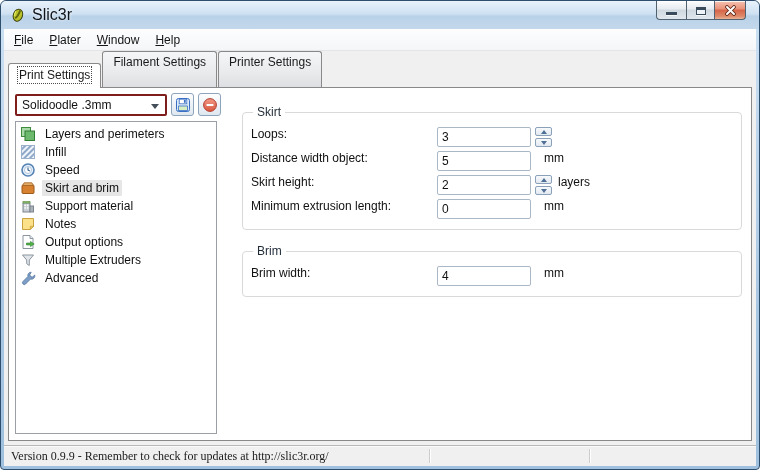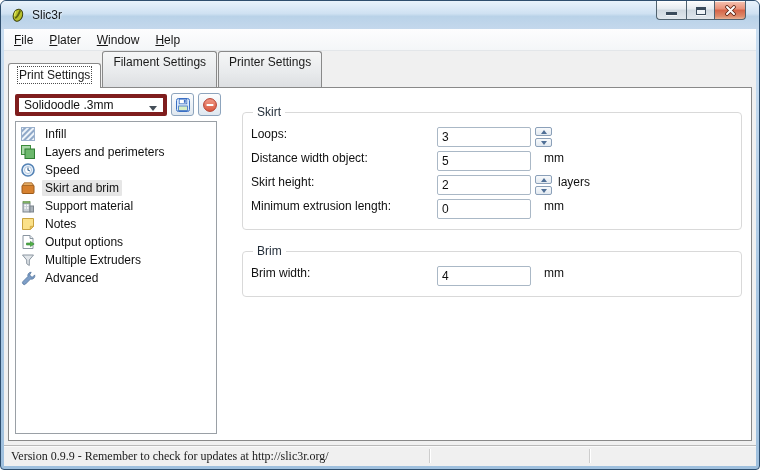--- a/index.html
+++ b/index.html
@@ -18,21 +18,21 @@
   
   .titlebar {
     height:28px; flex:0 0 28px;
     display:flex; align-items:center;
     padding-left:9px;
     background:linear-gradient(#e8f2fb,#cfe1f2 45%,#b9d2e8 55%,#c4d8ec);
     border-radius:5px 5px 0 0;
     position:relative;
   }
   .app-icon { width:16px; height:16px; margin-right:6px; }
-  .title-text { font-size:12px; color:#101418; text-shadow:0 0 3px #fff; }
+  .title-text { font-size:16px; color:#101418; text-shadow:0 0 3px #fff; }
 
   .win-controls {
     position:absolute; top:0; right:13px;
     display:flex;
   }
   .win-btn {
     height:19px; border:1px solid #50626f;
     border-top:none;
     background:linear-gradient(#fdfdfd,#e5ebf0 45%,#cfd8e0 50%,#e0e7ed);
     display:flex; align-items:center; justify-content:center;
@@ -103,21 +103,21 @@
     min-height:0;
   }
 
   
   .preset-row {
     position:absolute; left:6px; top:5px;
     display:flex; gap:4px; align-items:center;
   }
   .combo {
     width:152px; height:22px;
-    border:4px solid #7f1d1d; border-radius:2px;
+    border:2px solid #7f1d1d; border-radius:2px;
     background:#fff;
     display:flex; align-items:center;
     font-size:12px; color:#111;
     padding-left:5px;
     position:relative;
   }
   .combo-arrow {
     position:absolute; right:6px; top:8px;
     width:0; height:0;
     border-left:4px solid transparent; border-right:4px solid transparent;
@@ -278,37 +278,37 @@
             <circle cx="8" cy="8" r="6.4" fill="url(#delg)" stroke="#b23c2e"></circle>
             <rect x="4.4" y="6.9" width="7.2" height="2.2" rx="1" fill="#ffffff"></rect>
           </svg>
         </div>
       </div>
 
       <div class="tree">
 
         <div class="tree-item">
           <svg viewBox="0 0 16 16">
+            <rect x="1.5" y="1.5" width="9" height="9" fill="#a9d8a9" stroke="#3c8c3c"></rect>
+            <rect x="5" y="5" width="9.5" height="9.5" fill="#6cb86c" stroke="#2e7d32"></rect>
+          </svg>
+          <span class="tree-label">Layers and perimeters</span>
+        </div>
+
+        <div class="tree-item">
+          <svg viewBox="0 0 16 16">
             <defs>
               <pattern id="hatch" width="4" height="4" patternTransform="rotate(45)" patternUnits="userSpaceOnUse">
                 <rect width="4" height="4" fill="#eef4fa"></rect>
                   <rect width="2" height="4" fill="#8fa8c8"></rect>
               </pattern>
             </defs>
             <rect x="1.5" y="1.5" width="13" height="13" fill="url(#hatch)" stroke="#9ab0cc"></rect>
           </svg>
           <span class="tree-label">Infill</span>
-        </div>
-
-        <div class="tree-item">
-          <svg viewBox="0 0 16 16">
-            <rect x="1.5" y="1.5" width="9" height="9" fill="#a9d8a9" stroke="#3c8c3c"></rect>
-            <rect x="5" y="5" width="9.5" height="9.5" fill="#6cb86c" stroke="#2e7d32"></rect>
-          </svg>
-          <span class="tree-label">Layers and perimeters</span>
         </div>
 
         <div class="tree-item">
           <svg viewBox="0 0 16 16">
             <circle cx="8" cy="8" r="6" fill="#e8f1fa" stroke="#5583b5" stroke-width="1.6"></circle>
             <circle cx="8" cy="8" r="3.5" fill="#ffffff" stroke="#9db8d6" stroke-width="0.8"></circle>
             <path d="M8 5.6 V8 L9.8 9" stroke="#2f5d8a" stroke-width="1.1" fill="none"></path>
           </svg>
           <span class="tree-label">Speed</span>
         </div>

